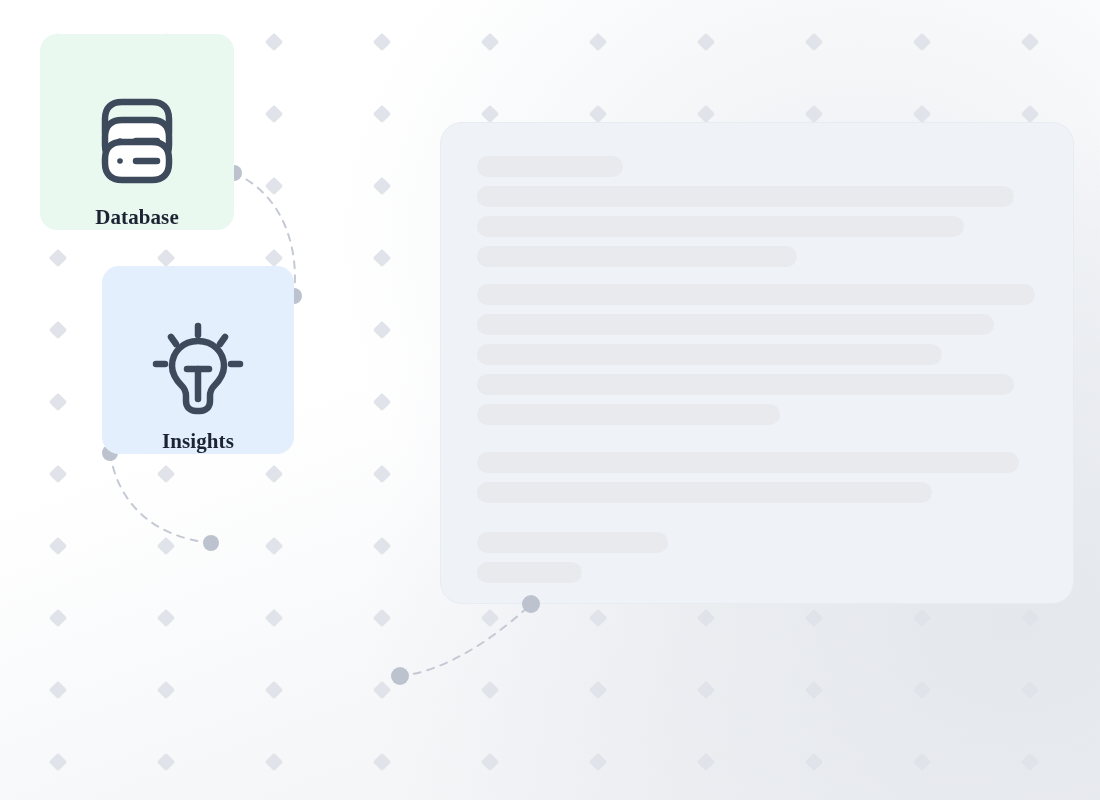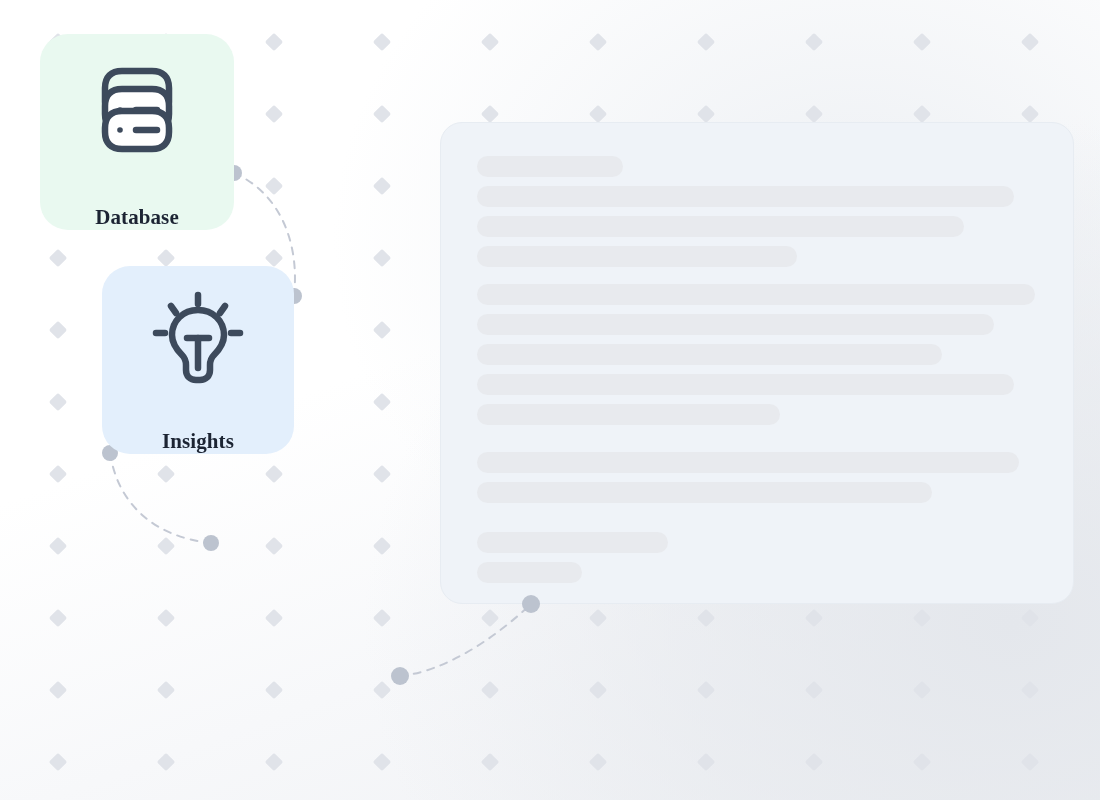--- a/index.html
+++ b/index.html
@@ -74,25 +74,25 @@
     stroke: #c4c9d4;
     stroke-width: 2;
     stroke-dasharray: 7 7;
     stroke-linecap: round;
   }
   .conn-dot { fill: #bcc3cf; }
 
   
   .card {
     position: absolute;
-    border-radius: 28px;
+    border-radius: 17px;
     display: flex;
     flex-direction: column;
     align-items: center;
-    justify-content: space-between;
+    justify-content: flex-end;
   }
   .card-icon {
     display: block;
   }
   .card-label {
     font-family: "Liberation Serif", "DejaVu Serif", serif;
     font-weight: 700;
     color: #1c2433;
     letter-spacing: 0.1px;
     white-space: nowrap;

